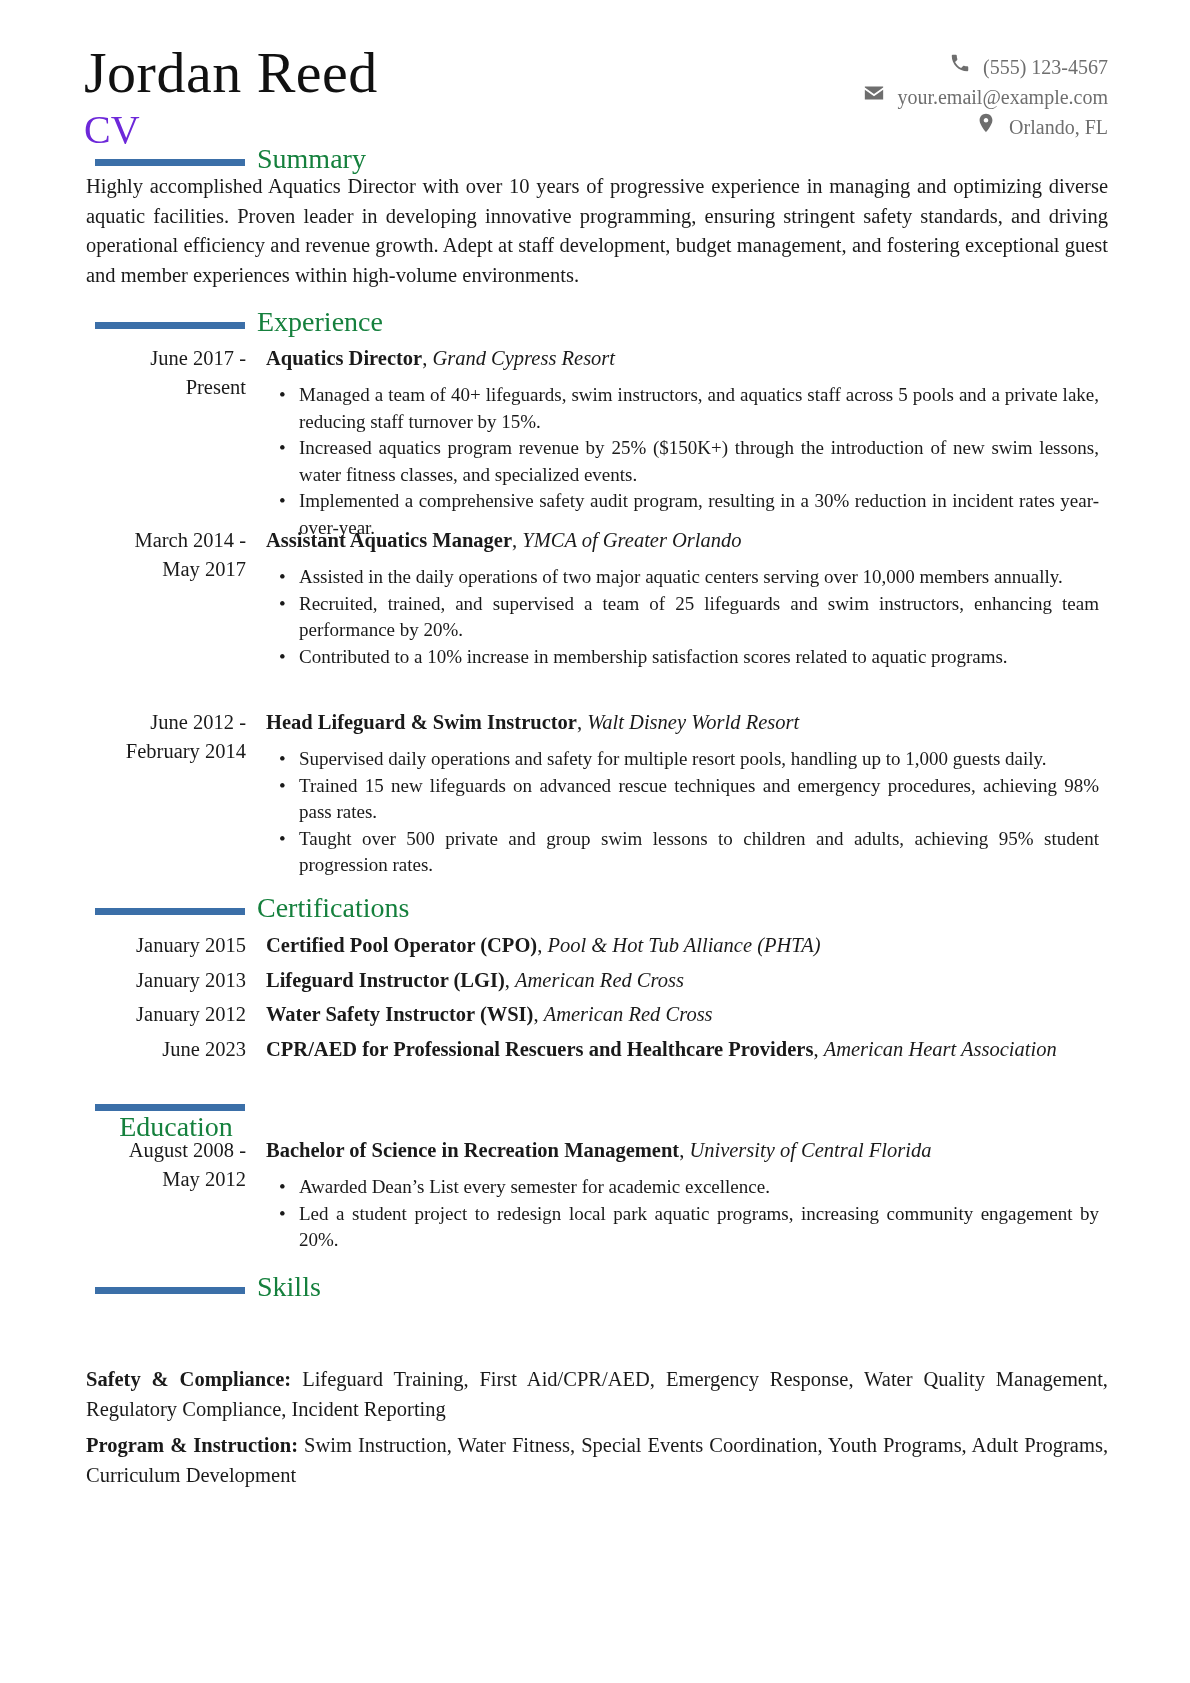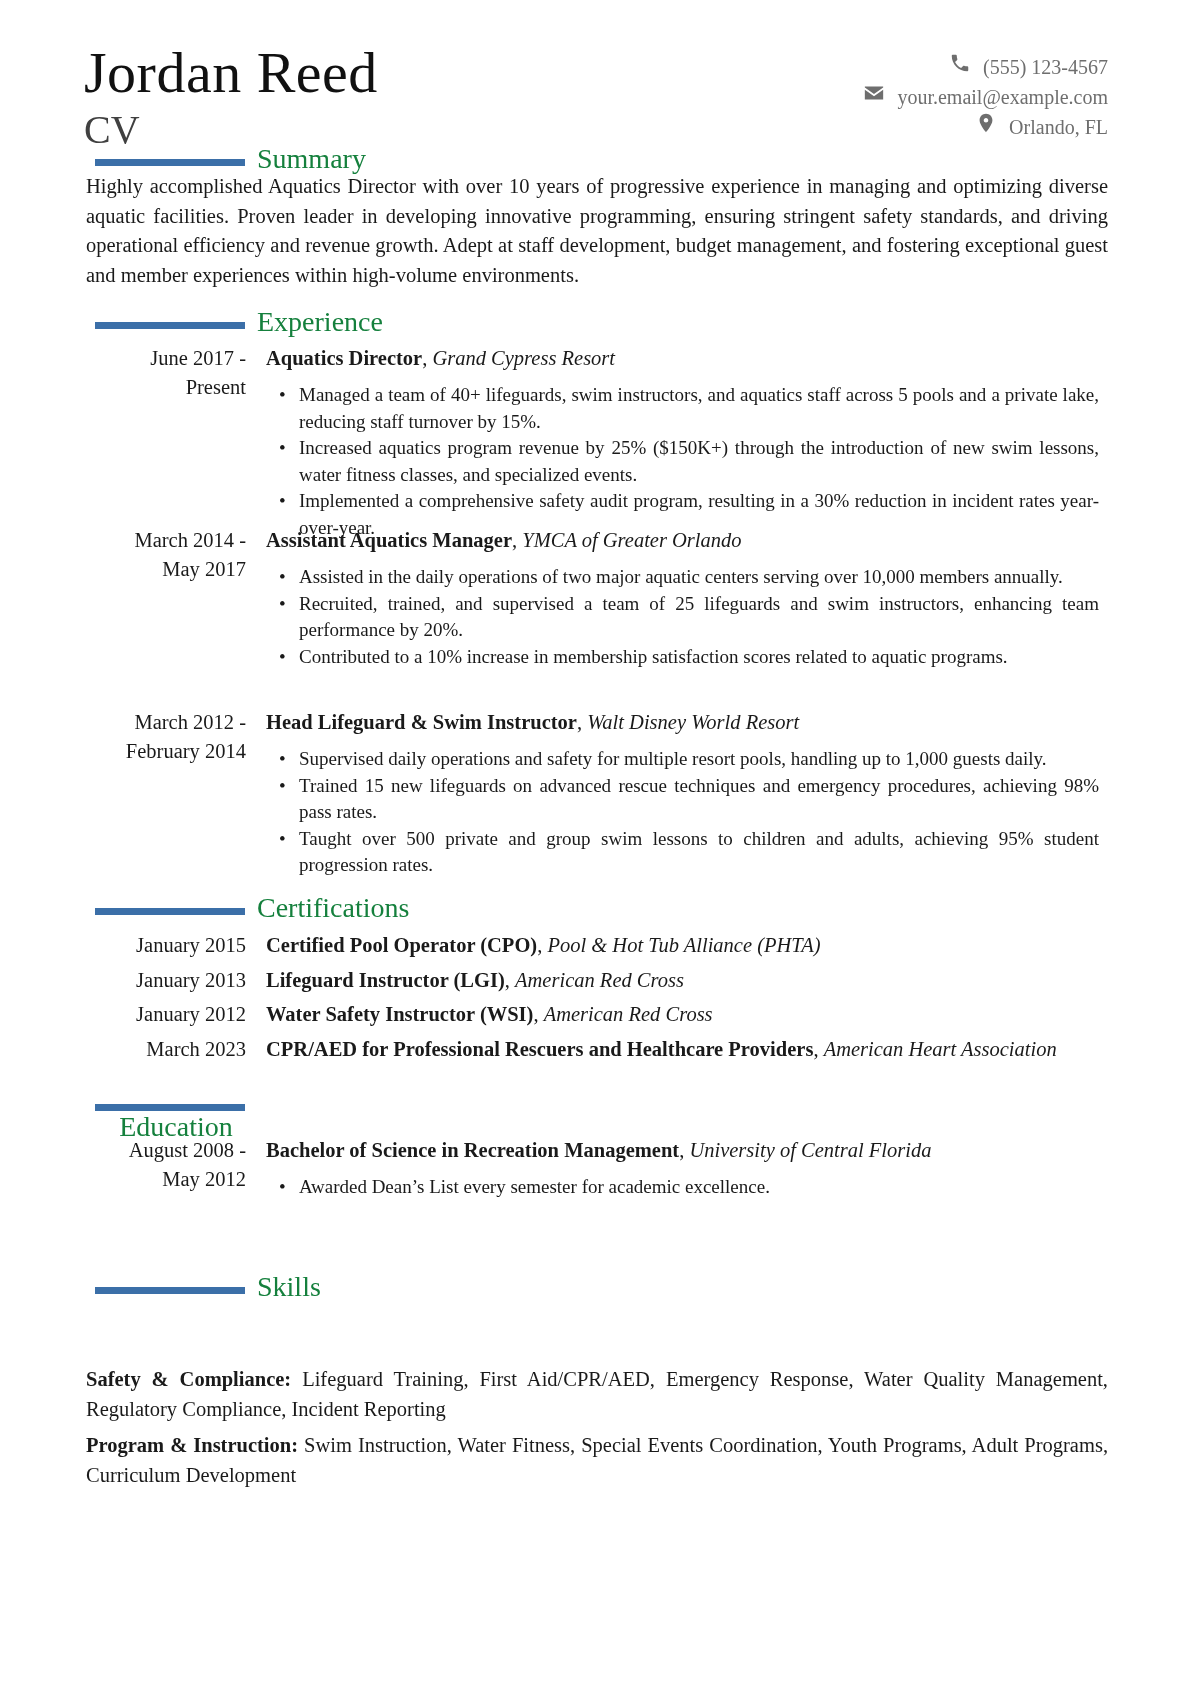--- a/index.html
+++ b/index.html
@@ -9,21 +9,21 @@
     color: #1a1a1a;
   }
   .page { position: absolute; left: 0; top: 0; width: 1190px; height: 1683px; }
   .name {
     position: absolute; left: 84px; top: 42px;
     font-family: "Liberation Serif", serif; font-size: 58px; line-height: 62px; color: #111;
     letter-spacing: 0.5px;
   }
   .subtitle {
     position: absolute; left: 84px; top: 108px;
-    font-family: "Liberation Serif", serif; font-size: 40px; line-height: 44px; color: #404040;
+    font-family: "Liberation Serif", serif; font-size: 40px; line-height: 44px; color: #6d28d9;
   }
   .contact {
     position: absolute; right: 82px; top: 52px; text-align: right;
     font-family: "Liberation Serif", serif; font-size: 20px; color: #6e6e6e; line-height: 29px;
   }
   .contact-row { display: flex; justify-content: flex-end; align-items: center; gap: 12px; }
   .contact-row svg { width: 22px; height: 22px; fill: #6e6e6e; }
 
   .section-head { position: absolute; left: 95px; display: flex; align-items: center; }
   .section-bar { width: 150px; height: 7px; background: #3b6fa8; margin-right: 12px; margin-top: 6px; }
@@ -124,21 +124,21 @@
       <ul class="bullets">
         <li>Assisted in the daily operations of two major aquatic centers serving over 10,000 members annually.</li>
         <li>Recruited, trained, and supervised a team of 25 lifeguards and swim instructors, enhancing team performance by 20%.</li>
         <li>Contributed to a 10% increase in membership satisfaction scores related to aquatic programs.</li>
       </ul>
     </div>
   </div>
 
   <div class="entry" style="top:708px;">
     <div class="date">
-      <div>March 2012 -</div>
+      <div>June 2012 -</div>
       <div>February 2014</div>
     </div>
     <div class="content">
       <div><span class="title">Head Lifeguard &amp; Swim Instructor</span>, <span class="org">Walt Disney World Resort</span></div>
       <ul class="bullets">
         <li>Supervised daily operations and safety for multiple resort pools, handling up to 1,000 guests daily.</li>
         <li>Trained 15 new lifeguards on advanced rescue techniques and emergency procedures, achieving 98% pass rates.</li>
         <li>Taught over 500 private and group swim lessons to children and adults, achieving 95% student progression rates.</li>
       </ul>
     </div>
@@ -155,38 +155,39 @@
   </div>
   <div class="entry" style="top:966px;">
     <div class="date">January 2013</div>
     <div class="content"><span class="title">Lifeguard Instructor (LGI)</span>, <span class="org">American Red Cross</span></div>
   </div>
   <div class="entry" style="top:1000px;">
     <div class="date">January 2012</div>
     <div class="content"><span class="title">Water Safety Instructor (WSI)</span>, <span class="org">American Red Cross</span></div>
   </div>
   <div class="entry" style="top:1035px;">
-    <div class="date">March 2023</div>
+    <div class="date">June 2023</div>
     <div class="content"><span class="title">CPR/AED for Professional Rescuers and Healthcare Providers</span>, <span class="org">American Heart Association</span></div>
   </div>
 
   <div class="section-head" style="top:1098px;flex-direction:column;">
     <div class="section-bar"></div>
     <div class="section-title">Education</div>
   </div>
 
   <div class="entry" style="top:1136px;">
     <div class="date">
       <div>August 2008 -</div>
       <div>May 2012</div>
     </div>
     <div class="content">
       <div><span class="title">Bachelor of Science in Recreation Management</span>, <span class="org">University of Central Florida</span></div>
       <ul class="bullets">
         <li>Awarded Dean’s List every semester for academic excellence.</li>
+        <li>Led a student project to redesign local park aquatic programs, increasing community engagement by 20%.</li>
       </ul>
     </div>
   </div>
 
   <div class="section-head" style="top:1271px;">
     <div class="section-bar"></div>
     <div class="section-title">Skills</div>
   </div>
 
   <div class="skill-row" style="top:1431px;">

